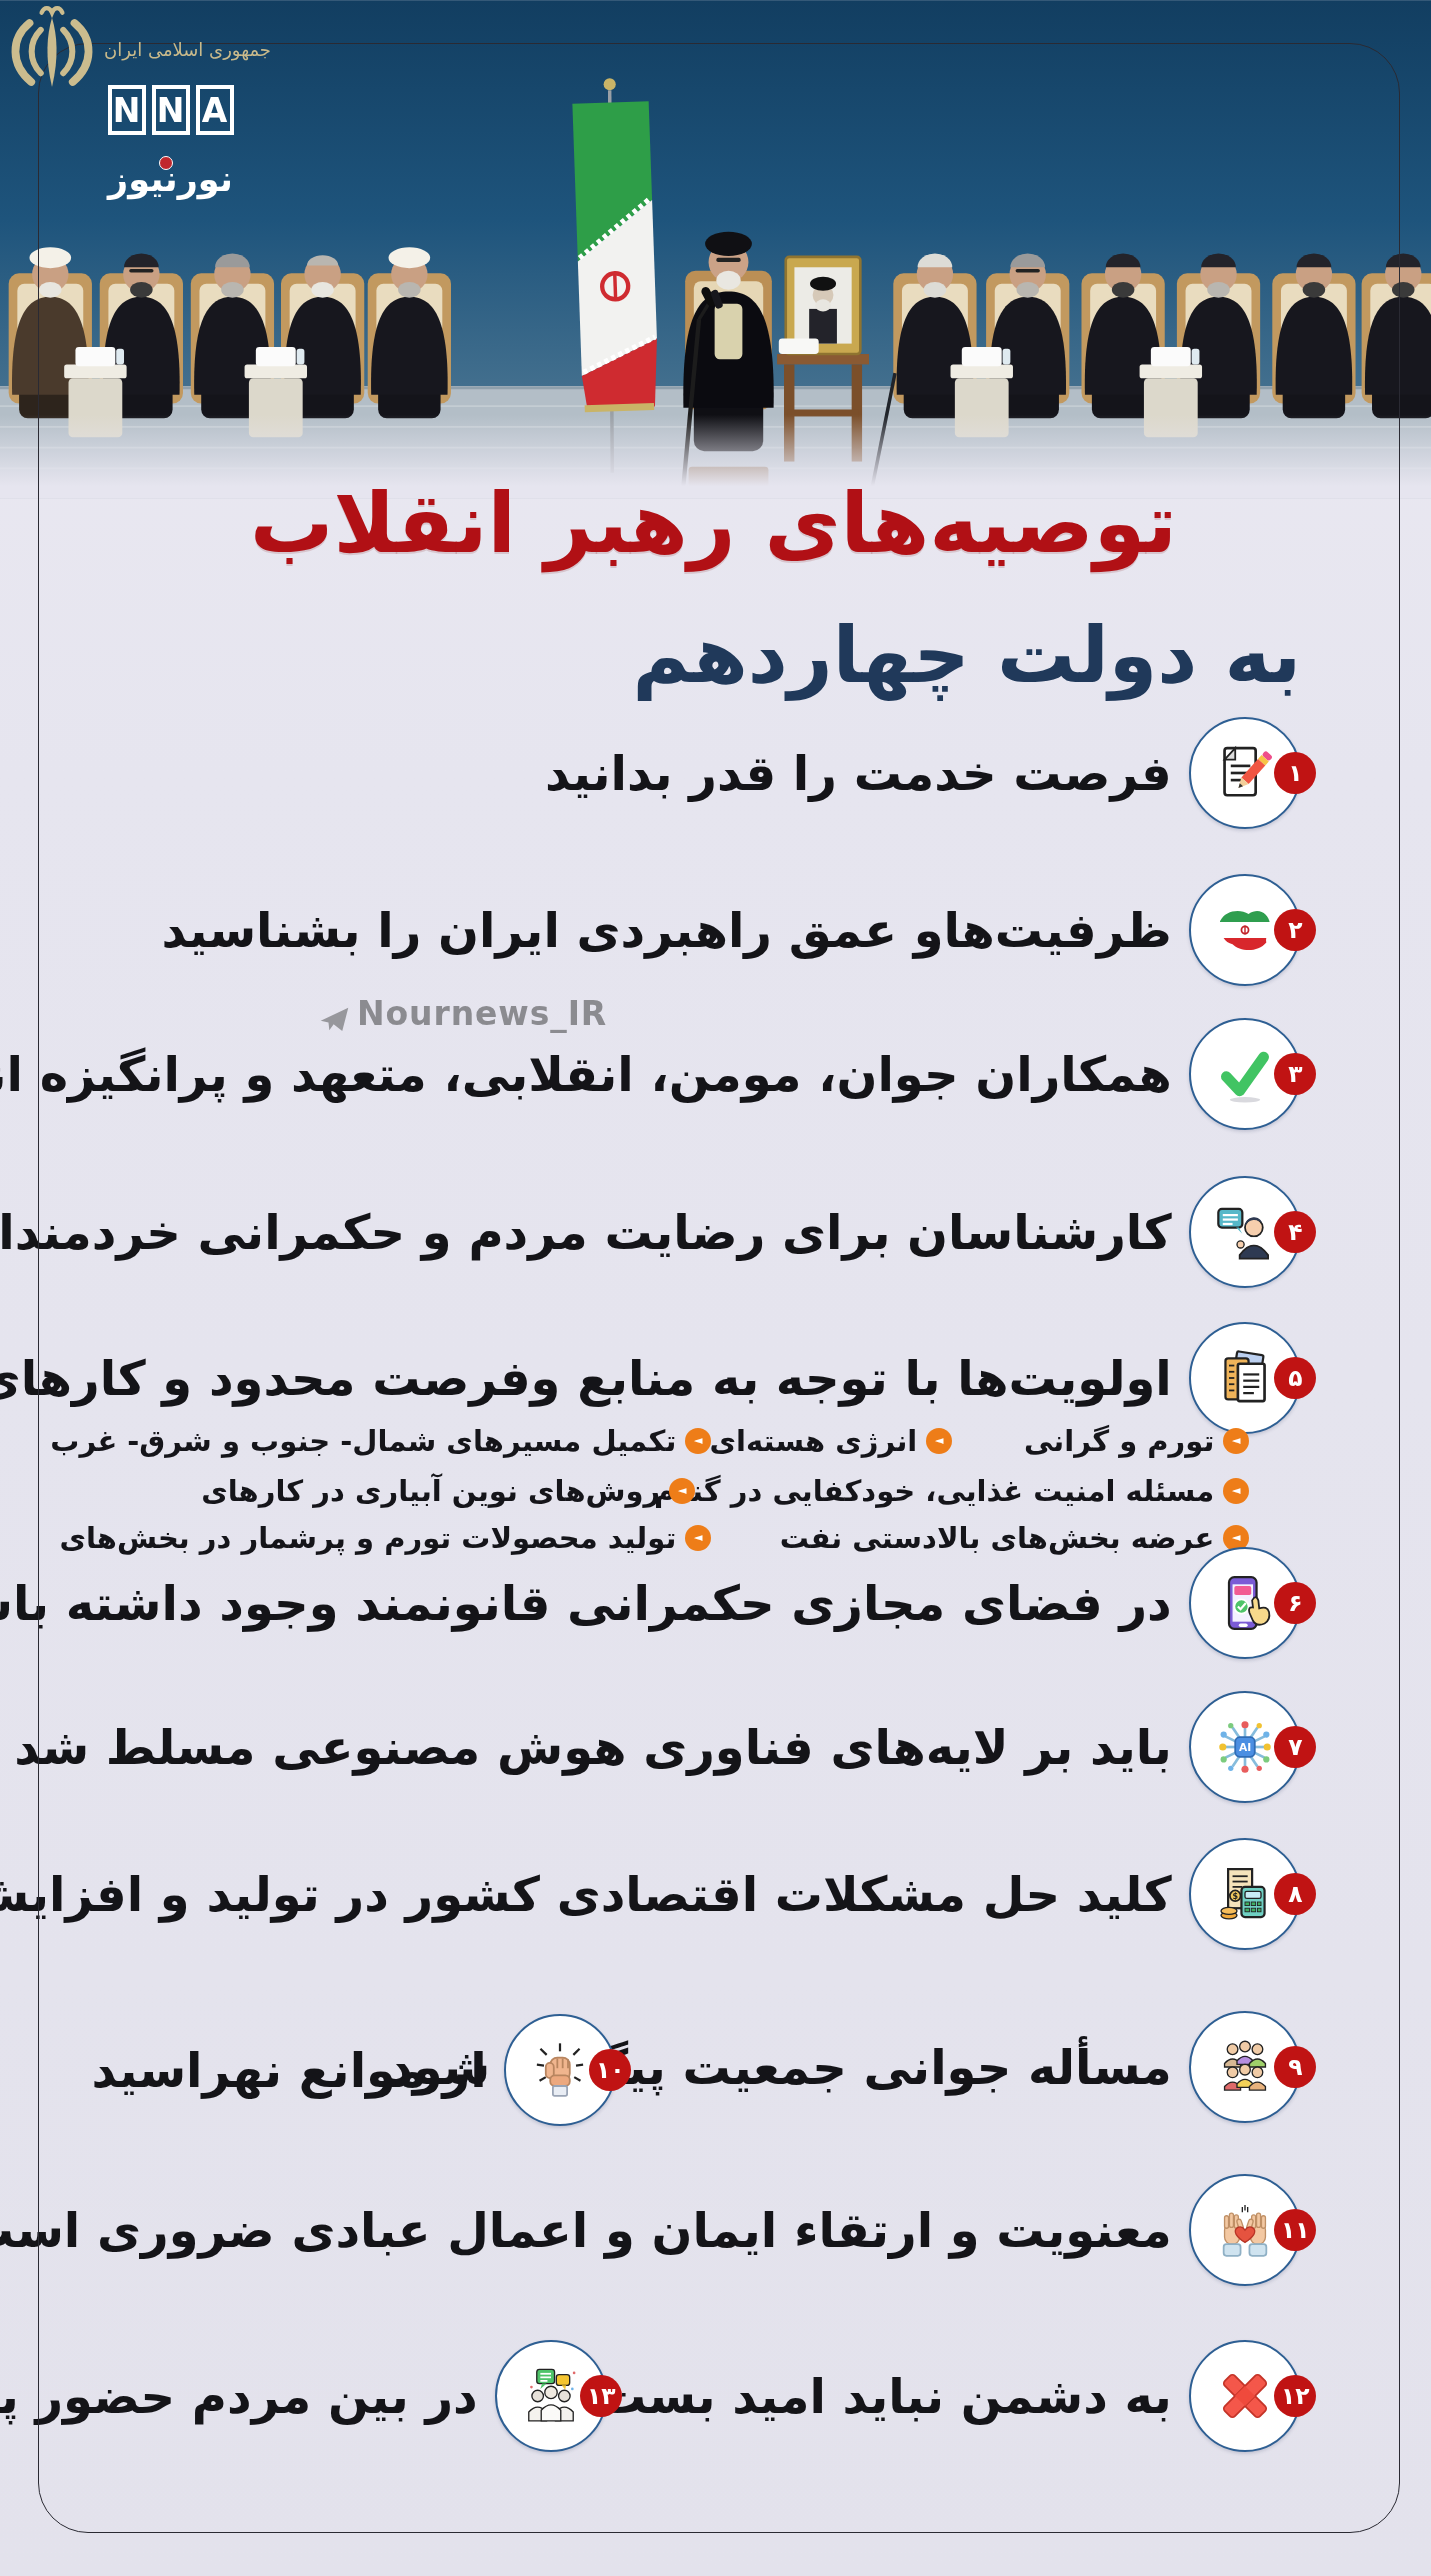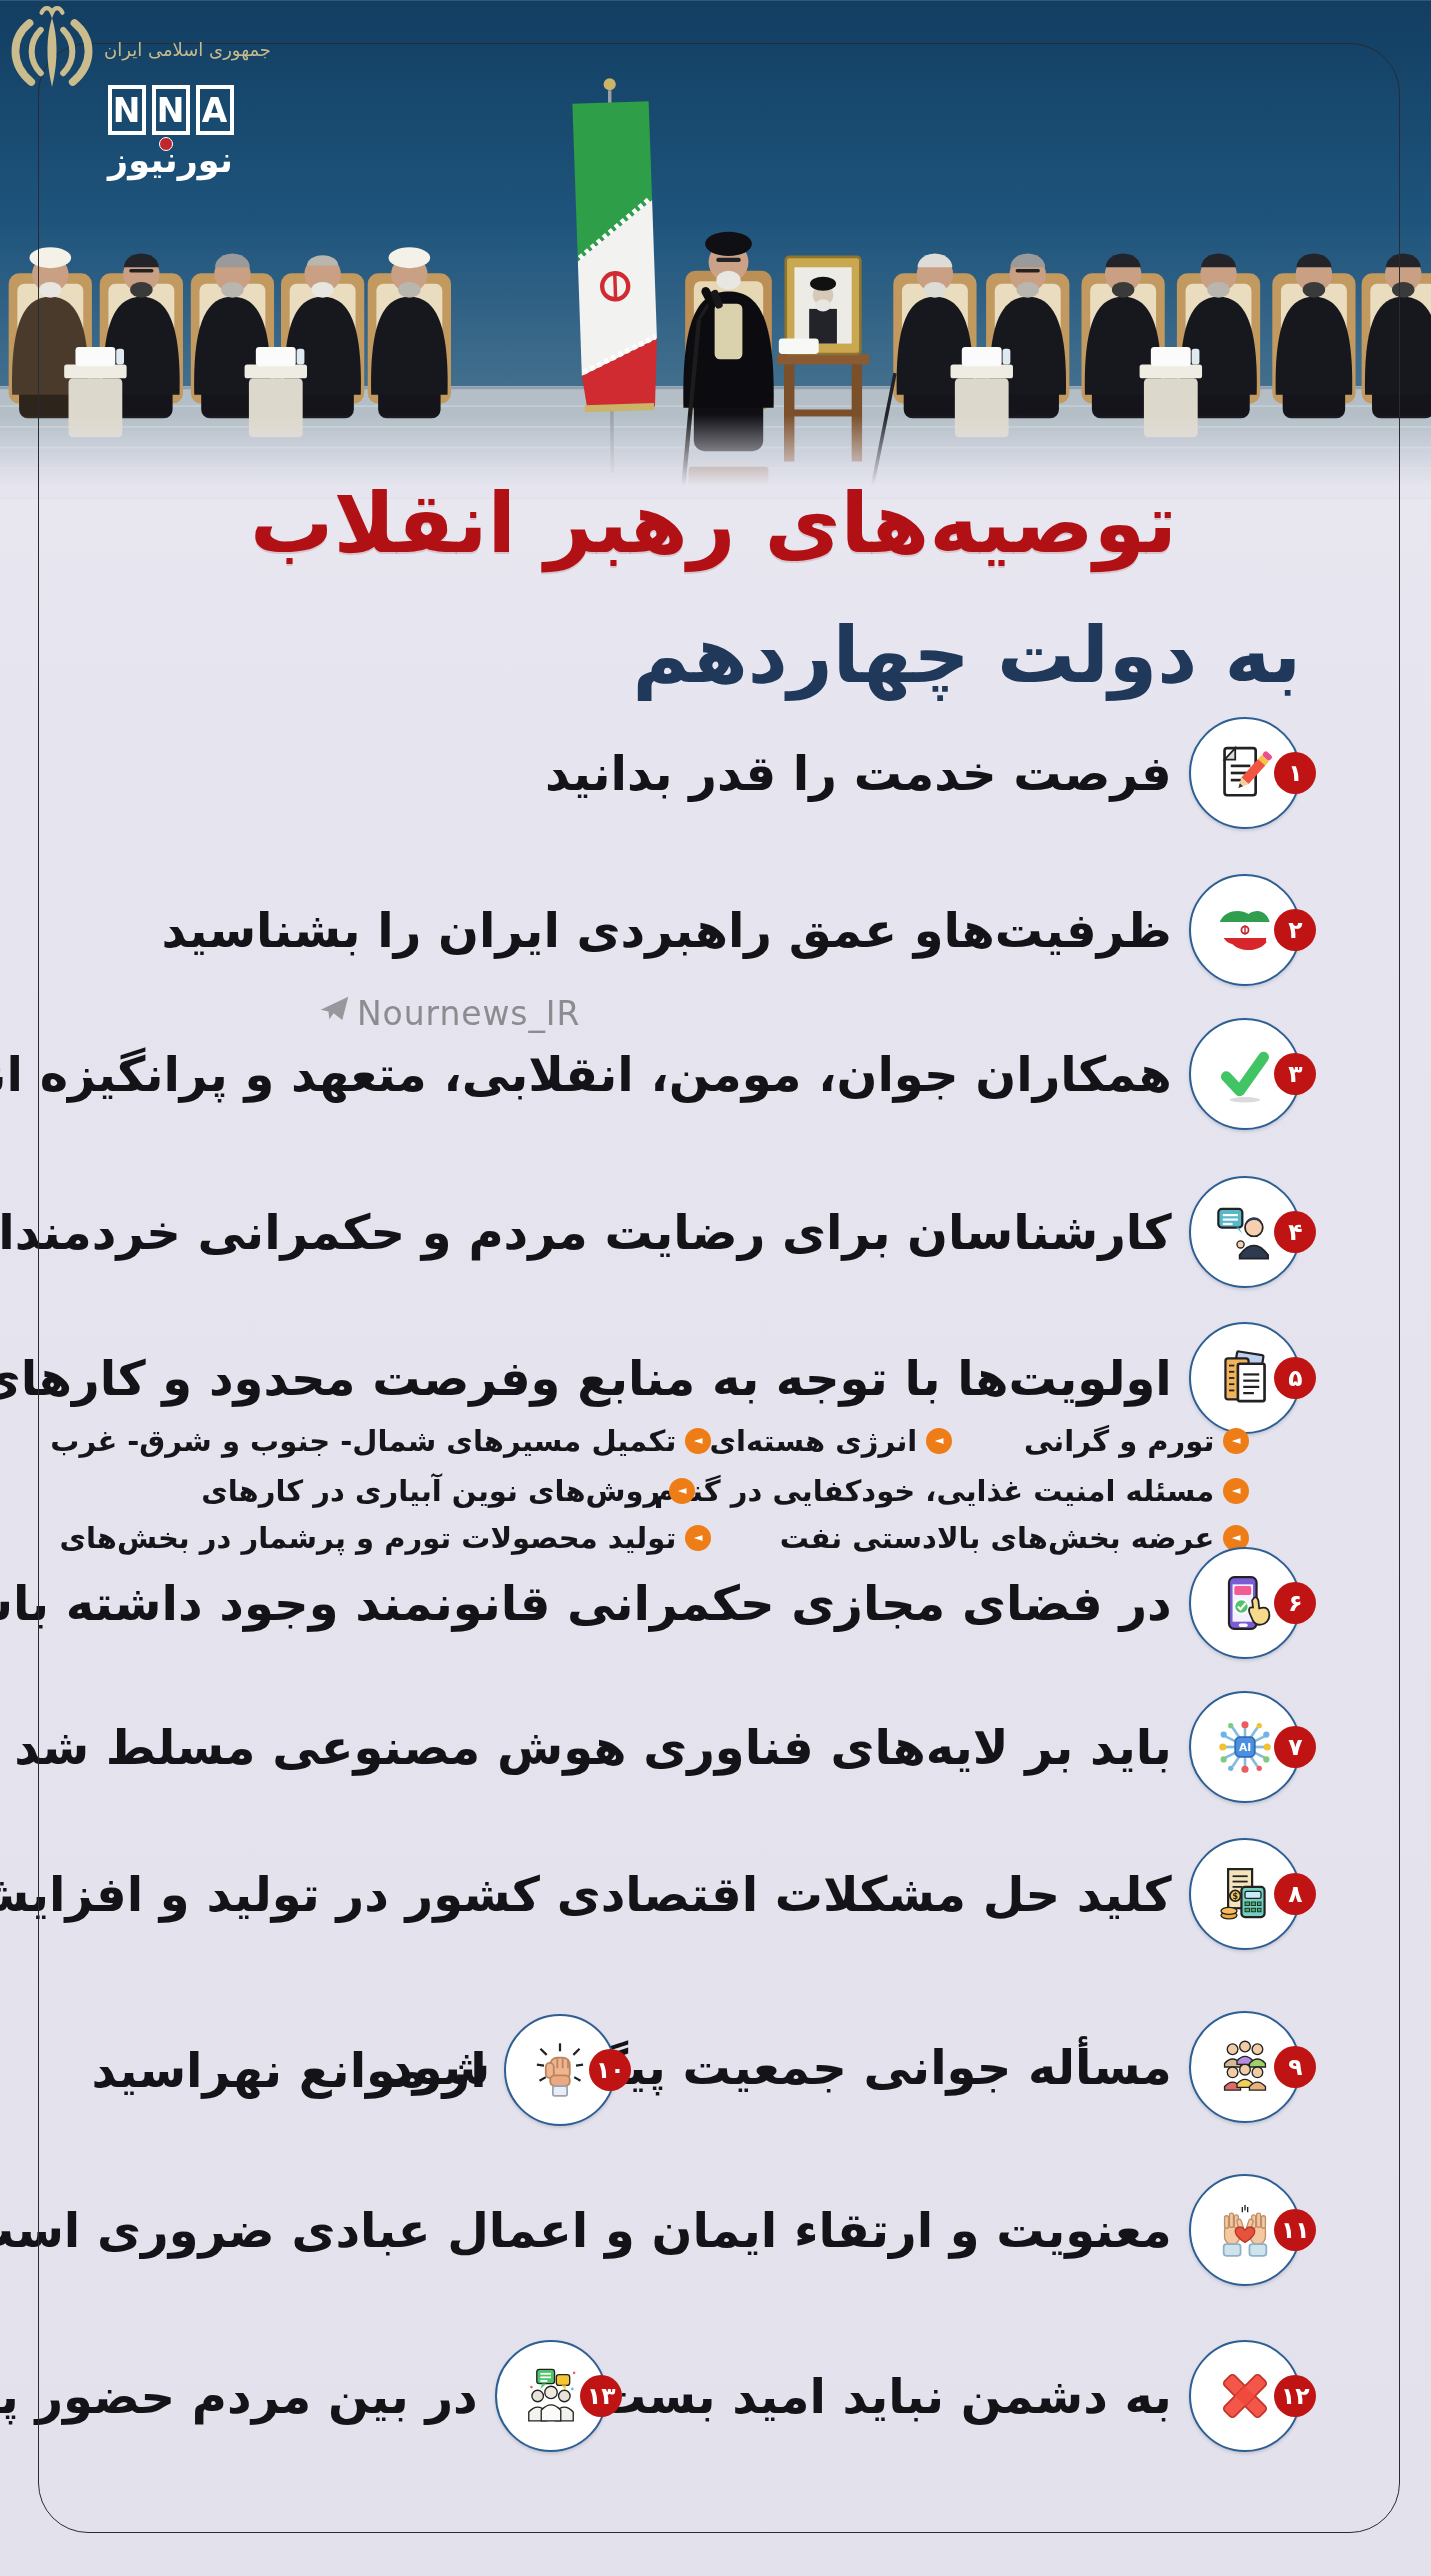--- a/index.html
+++ b/index.html
@@ -18,43 +18,43 @@
   .photo svg{display:block;}
   
   .logo{position:absolute;left:97px;top:85px;z-index:50;width:147px;text-align:center;}
   .logo-row{display:flex;gap:6px;justify-content:center;}
   .logo-box{
     width:38px;height:50px;border:4.3px solid #ffffff;box-sizing:border-box;
     display:flex;align-items:center;justify-content:center;
     color:#fff;font-size:33px;font-weight:800;background:transparent;
   }
   .logo-fa{
-    margin-top:5px;color:#ffffff;font-size:35px;font-weight:800;
+    margin-top:24px;color:#ffffff;font-size:35px;font-weight:800;
     direction:rtl;position:relative;letter-spacing:0.9px;
   }
   .logo-dot{position:absolute;left:62px;top:-3.5px;width:12px;height:12px;border-radius:50%;
     background:#c0272d;border:1.7px solid #fff;}
   
   .emblem{position:absolute;left:0;right:0;top:3.5px;z-index:45;display:flex;
     flex-direction:row;align-items:center;}
   .emblem-caption{color:#c9ba8b;font-size:18px;margin-top:1.7px;direction:rtl;}
   
   .title1{
     position:absolute;top:474px;left:0;right:4px;text-align:center;z-index:10;
     color:#b11015;font-size:83px;font-weight:800;direction:rtl;line-height:1.2;
     text-shadow:0 1.7px 0 rgba(120,10,10,.15);
   }
   .title2{
     position:absolute;top:609px;left:0;right:130px;text-align:right;z-index:10;
     color:#20395a;font-size:78px;font-weight:800;direction:rtl;line-height:1.2;
   }
   
   .watermark{
-    position:absolute;left:319px;top:994px;z-index:10;display:flex;align-items:flex-start;gap:7px;
-    color:#8b8b90;font-size:33px;font-weight:400;letter-spacing:0.9px;
+    position:absolute;left:319px;top:994px;z-index:10;display:flex;align-items:flex-end;gap:7px;
+    color:#8b8b90;font-size:33px;font-weight:700;letter-spacing:0.9px;
   }
   
   .item{
     position:absolute;height:113px;display:flex;flex-direction:row;align-items:center;
     gap:17.3px;direction:rtl;z-index:10;
   }
   .circle{
     position:relative;width:108px;height:108px;background:#ffffff;flex:none;
     border:2.6px solid #2e5f93;border-radius:50%;
     display:flex;align-items:center;justify-content:center;

